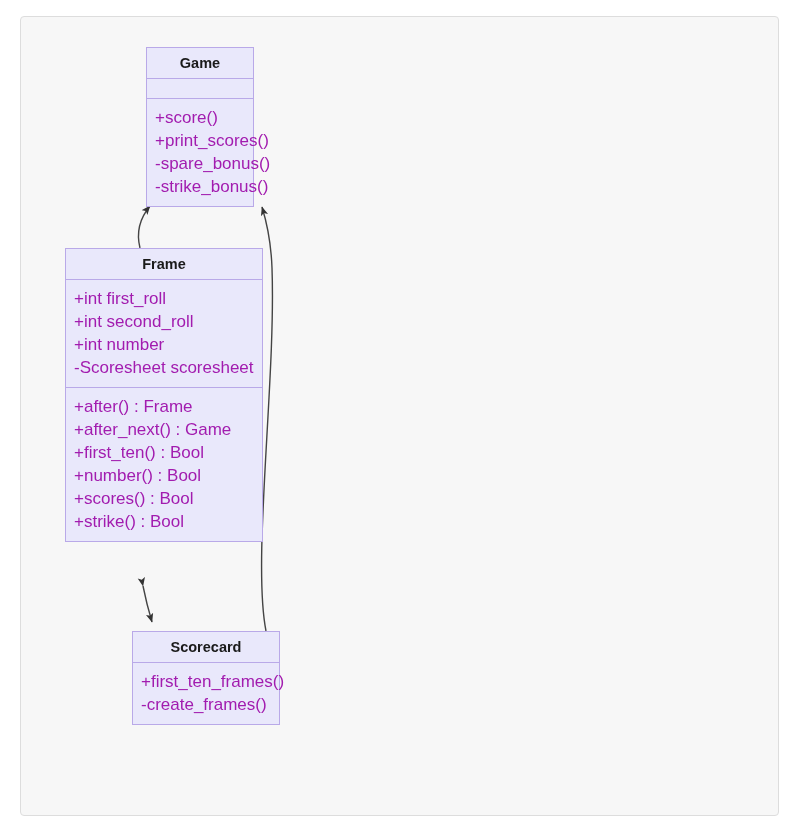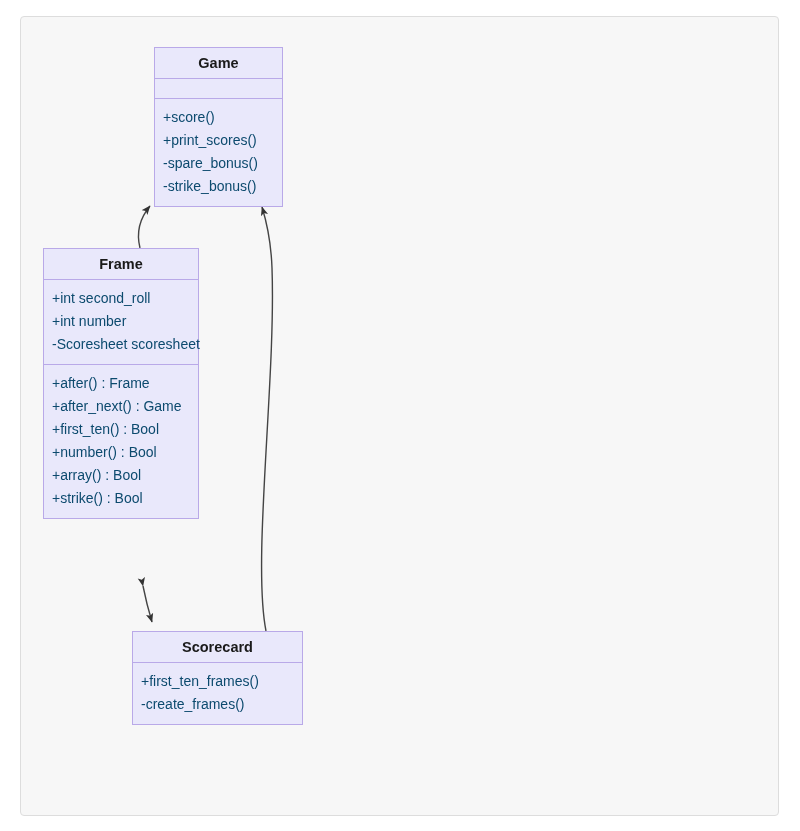--- a/index.html
+++ b/index.html
@@ -59,30 +59,30 @@
   }
   .uml-compartment.last {
     border-bottom: none;
   }
   .uml-compartment.empty {
     height: 20px;
     padding: 0;
   }
 
   .uml-member {
-    font-size: 14px;
+    font-size: 17px;
     line-height: 23px;
-    color: #0c4a6e;
+    color: #a21caf;
     white-space: nowrap;
   }
 
   
-  #class-game     { left: 146px; top: 47px;  width: 129px; margin-left: 8px; }
-  #class-frame    { left: 43px;  top: 248px; width: 156px; }
-  #class-scorecard{ left: 132px; top: 631px; width: 171px; }
+  #class-game     { left: 146px; top: 47px;  width: 108px; }
+  #class-frame    { left: 65px;  top: 248px; width: 198px; }
+  #class-scorecard{ left: 132px; top: 631px; width: 148px; }
 </style>
 </head>
 <body>
 
 <div id="diagram-canvas"></div>
 
 <svg id="edge-layer" viewBox="0 0 800 831" xmlns="http://www.w3.org/2000/svg">
   <defs>
     <marker id="arrow-head" markerWidth="10" markerHeight="10" refX="8.5" refY="4" orient="auto" markerUnits="userSpaceOnUse">
       <path d="M0,0.3 L9,4 L0,7.7 L2.1,4 Z" fill="#333333"></path>
@@ -109,30 +109,31 @@
     <div class="uml-member">+score()</div>
     <div class="uml-member">+print_scores()</div>
     <div class="uml-member">-spare_bonus()</div>
     <div class="uml-member">-strike_bonus()</div>
   </div>
 </div>
 
 <div class="uml-class" id="class-frame">
   <div class="uml-title">Frame</div>
   <div class="uml-compartment">
+    <div class="uml-member">+int first_roll</div>
     <div class="uml-member">+int second_roll</div>
     <div class="uml-member">+int number</div>
     <div class="uml-member">-Scoresheet scoresheet</div>
   </div>
   <div class="uml-compartment last">
     <div class="uml-member">+after() : Frame</div>
     <div class="uml-member">+after_next() : Game</div>
     <div class="uml-member">+first_ten() : Bool</div>
     <div class="uml-member">+number() : Bool</div>
-    <div class="uml-member">+array() : Bool</div>
+    <div class="uml-member">+scores() : Bool</div>
     <div class="uml-member">+strike() : Bool</div>
   </div>
 </div>
 
 <div class="uml-class" id="class-scorecard">
   <div class="uml-title">Scorecard</div>
   <div class="uml-compartment last">
     <div class="uml-member">+first_ten_frames()</div>
     <div class="uml-member">-create_frames()</div>
   </div>

